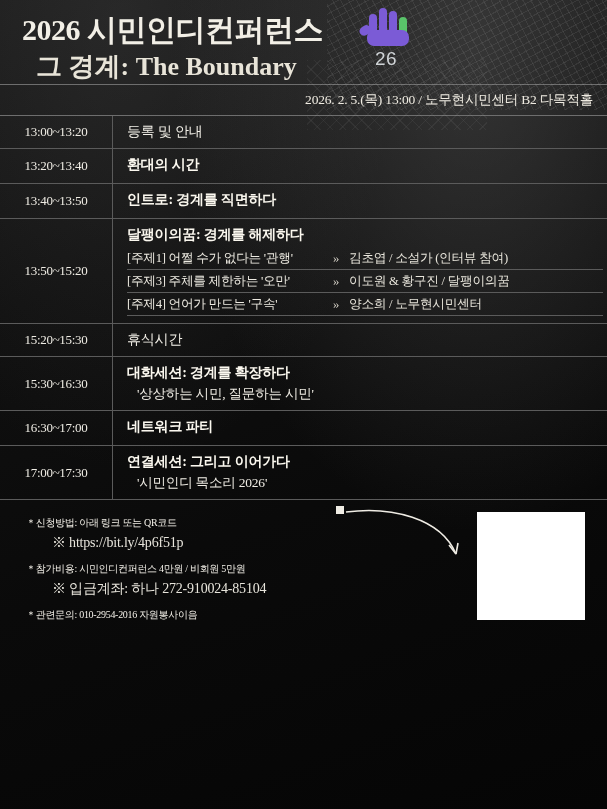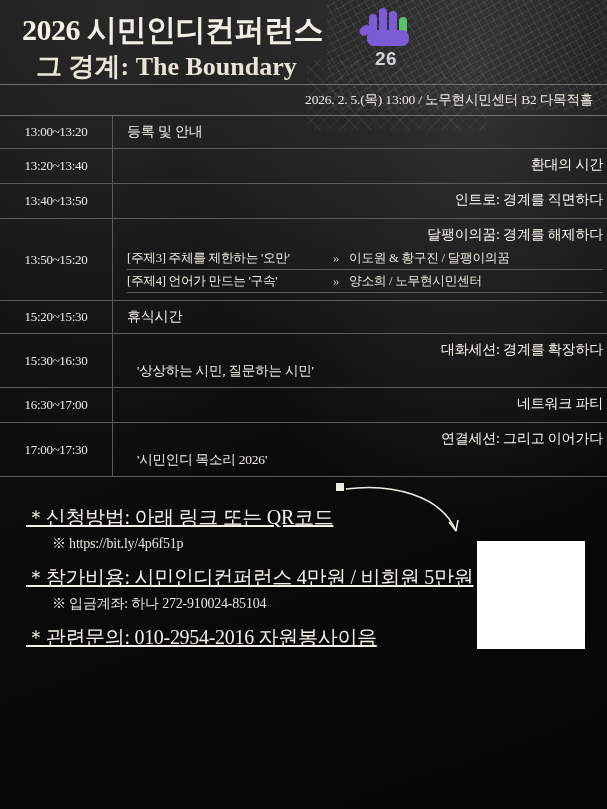--- a/index.html
+++ b/index.html
@@ -76,21 +76,21 @@
     right: 186px;
     top: 8px;
     width: 62px;
     height: 66px;
   }
   .logo .lname {
     position: absolute;
     left: 16px;
     top: 40px;
     font-size: 19px;
-    font-weight: bold;
+    font-weight: normal;
     color: #cfd3d6;
     letter-spacing: 0.5px;
     font-family: "Liberation Sans", sans-serif;
   }
 
   
   .venue-bar {
     border-top: 1px solid #6e6e6e;
     border-bottom: 1px solid #6e6e6e;
     text-align: right;
@@ -124,26 +124,25 @@
     letter-spacing: -0.3px;
   }
   td.content {
     padding-left: 14px;
     font-size: 13.5px;
     color: #efece4;
     font-family: "Liberation Serif", serif;
     letter-spacing: -0.2px;
   }
   .sec-title {
-    font-weight: normal;
+    font-weight: bold;
     font-size: 14px;
     color: #fbf8ef;
     display: block;
     margin-bottom: 2px;
-    text-align: right;
   }
   .plain {
     font-size: 14px;
     color: #f3f0e8;
   }
   .sub-line {
     display: block;
     padding-left: 10px;
     font-size: 13.5px;
     color: #efece4;
@@ -168,24 +167,23 @@
   .topic-tag { color: #fbf8ef; }
 
   
   .footer {
     position: relative;
     padding: 16px 18px 10px 26px;
     font-family: "Liberation Serif", serif;
     color: #f4f1e9;
   }
   .f-line {
-    font-size: 20px;
-    margin: 11px 0 4px 0;
+    font-size: 10px;
+    margin: 0 0 4px 0;
     letter-spacing: -0.3px;
-    text-decoration: underline;
   }
   .f-sub {
     font-size: 14px;
     margin: 0 0 12px 26px;
     color: #e8e5dc;
     letter-spacing: -0.2px;
   }
   .f-sub.tight { margin-bottom: 10px; }
 
   
@@ -262,20 +260,25 @@
           <td class="content">
             <span class="sec-title">인트로: 경계를 직면하다</span>
           </td>
         </tr>
         <tr>
           <td class="time">13:50~15:20</td>
           <td class="content">
             <span class="sec-title">달팽이의꿈: 경계를 해제하다</span>
             <table class="topics">
               <tbody>
+                <tr>
+                  <td class="tleft topic-tag">[주제1] 어쩔 수가 없다는 '관행'</td>
+                  <td class="tarrow">»</td>
+                  <td class="tright">김초엽 / 소설가 (인터뷰 참여)</td>
+                </tr>
                 <tr>
                   <td class="tleft topic-tag">[주제3] 주체를 제한하는 '오만'</td>
                   <td class="tarrow">»</td>
                   <td class="tright">이도원 &amp; 황구진 / 달팽이의꿈</td>
                 </tr>
                 <tr>
                   <td class="tleft topic-tag">[주제4] 언어가 만드는 '구속'</td>
                   <td class="tarrow">»</td>
                   <td class="tright">양소희 / 노무현시민센터</td>
                 </tr>

